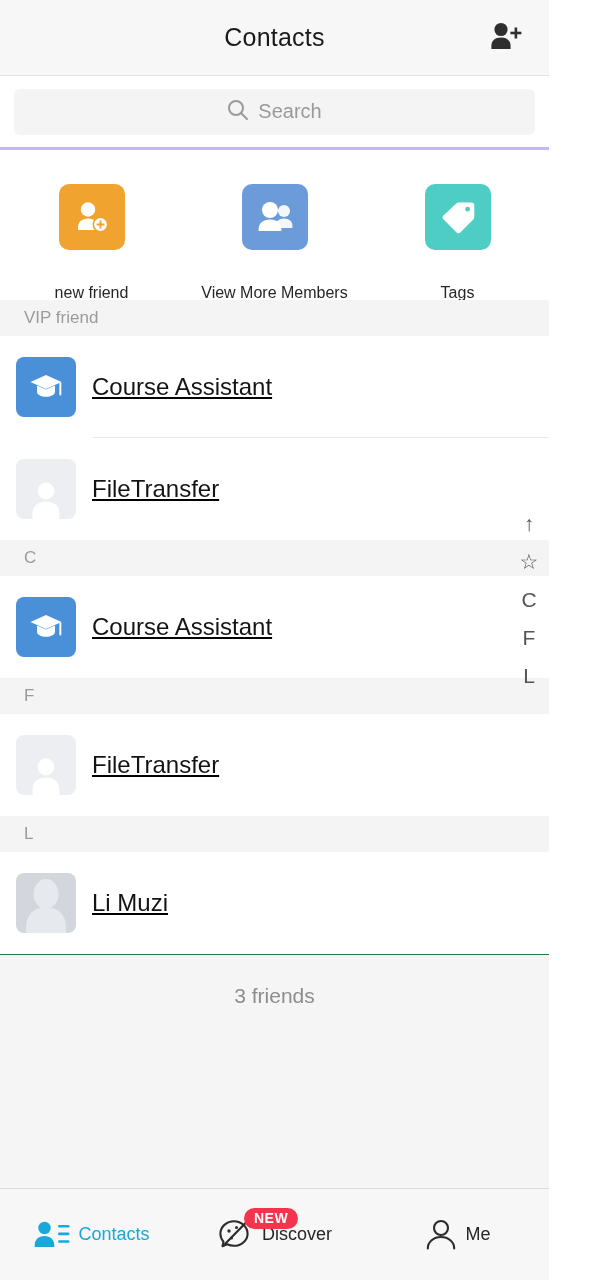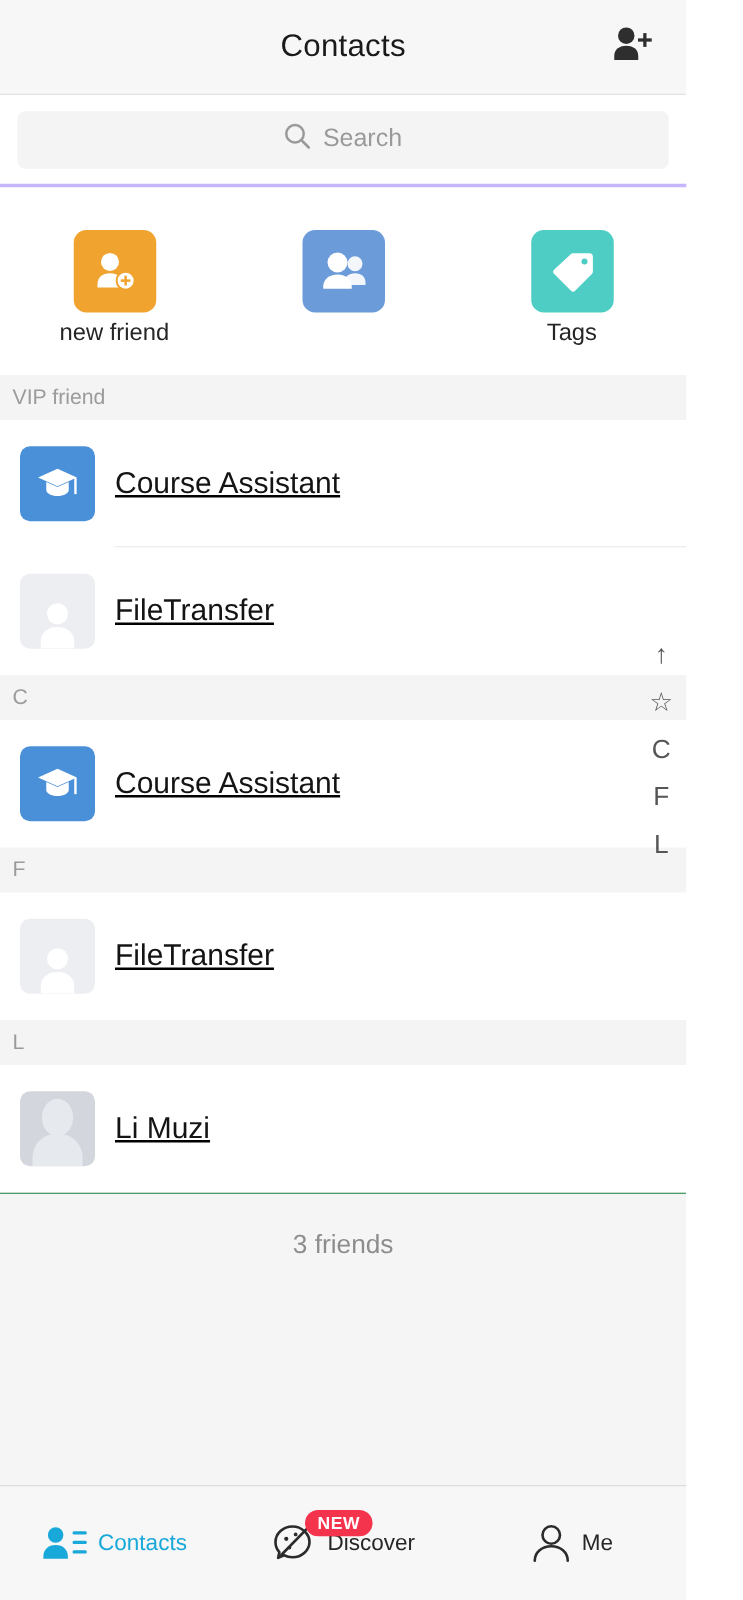--- a/index.html
+++ b/index.html
@@ -59,32 +59,32 @@
   }
   .qa-item {
     flex: 1 1 0;
     display: flex; flex-direction: column; align-items: center;
   }
   .qa-icon {
     width: 66px; height: 66px; border-radius: 10px;
     display: flex; align-items: center; justify-content: center;
   }
   .qa-label {
-    margin-top: 6px; font-size: 19px; color: #262626;
+    margin-top: 34px; font-size: 16px; color: #262626;
   }
 
   
   .list-area {
     flex: 1 1 auto; position: relative; overflow: hidden;
     background: #f5f5f5;
   }
   .section-head {
     height: 36px; background: #f4f4f4;
     display: flex; align-items: center;
-    padding-left: 10px;
+    padding-left: 24px;
     font-size: 17px; color: #9b9b9b;
   }
   .contact-row {
     height: 102px; background: #ffffff;
     display: flex; align-items: center;
     padding-left: 16px;
     position: relative;
     text-decoration: underline;
   }
   .contact-row.sep::after {
@@ -197,20 +197,21 @@
 
     <div class="qa-item">
       <div class="qa-icon" style="background:#6b9bd8">
         <svg width="42" height="38" viewBox="0 0 42 38">
           <circle cx="30" cy="13" r="6" fill="#ffffff" opacity=".92"></circle>
           <path d="M30 20.5c-5.2 0-8.4 3-8.4 7.3V30H38.4v-2.2c0-4.3-3.2-7.3-8.4-7.3z" fill="#ffffff" opacity=".92"></path>
           <circle cx="16" cy="12" r="8" fill="#ffffff"></circle>
           <path d="M16 21.5c-7 0-11.4 4-11.4 9.6V33h22.8v-1.9c0-5.6-4.4-9.6-11.4-9.6z" fill="#ffffff"></path>
         </svg>
       </div>
+      <div class="qa-label">View More Members</div>
     </div>
 
     <div class="qa-item">
       <div class="qa-icon" style="background:#4ecdc4">
         <svg width="38" height="38" viewBox="0 0 38 38">
           <path d="M20.5 4.5h12.2c1.4 0 2.6 1.2 2.6 2.6v12.2c0 .7-.3 1.4-.8 1.9L21.3 34.4a2.6 2.6 0 0 1-3.7 0L4.4 21.2a2.6 2.6 0 0 1 0-3.7L17.6 5.3c.5-.5 1.2-.8 2.9-.8z" fill="#ffffff"></path>
           <circle cx="28.6" cy="11.2" r="2.4" fill="#4ecdc4"></circle>
         </svg>
       </div>
       <div class="qa-label">Tags</div>

